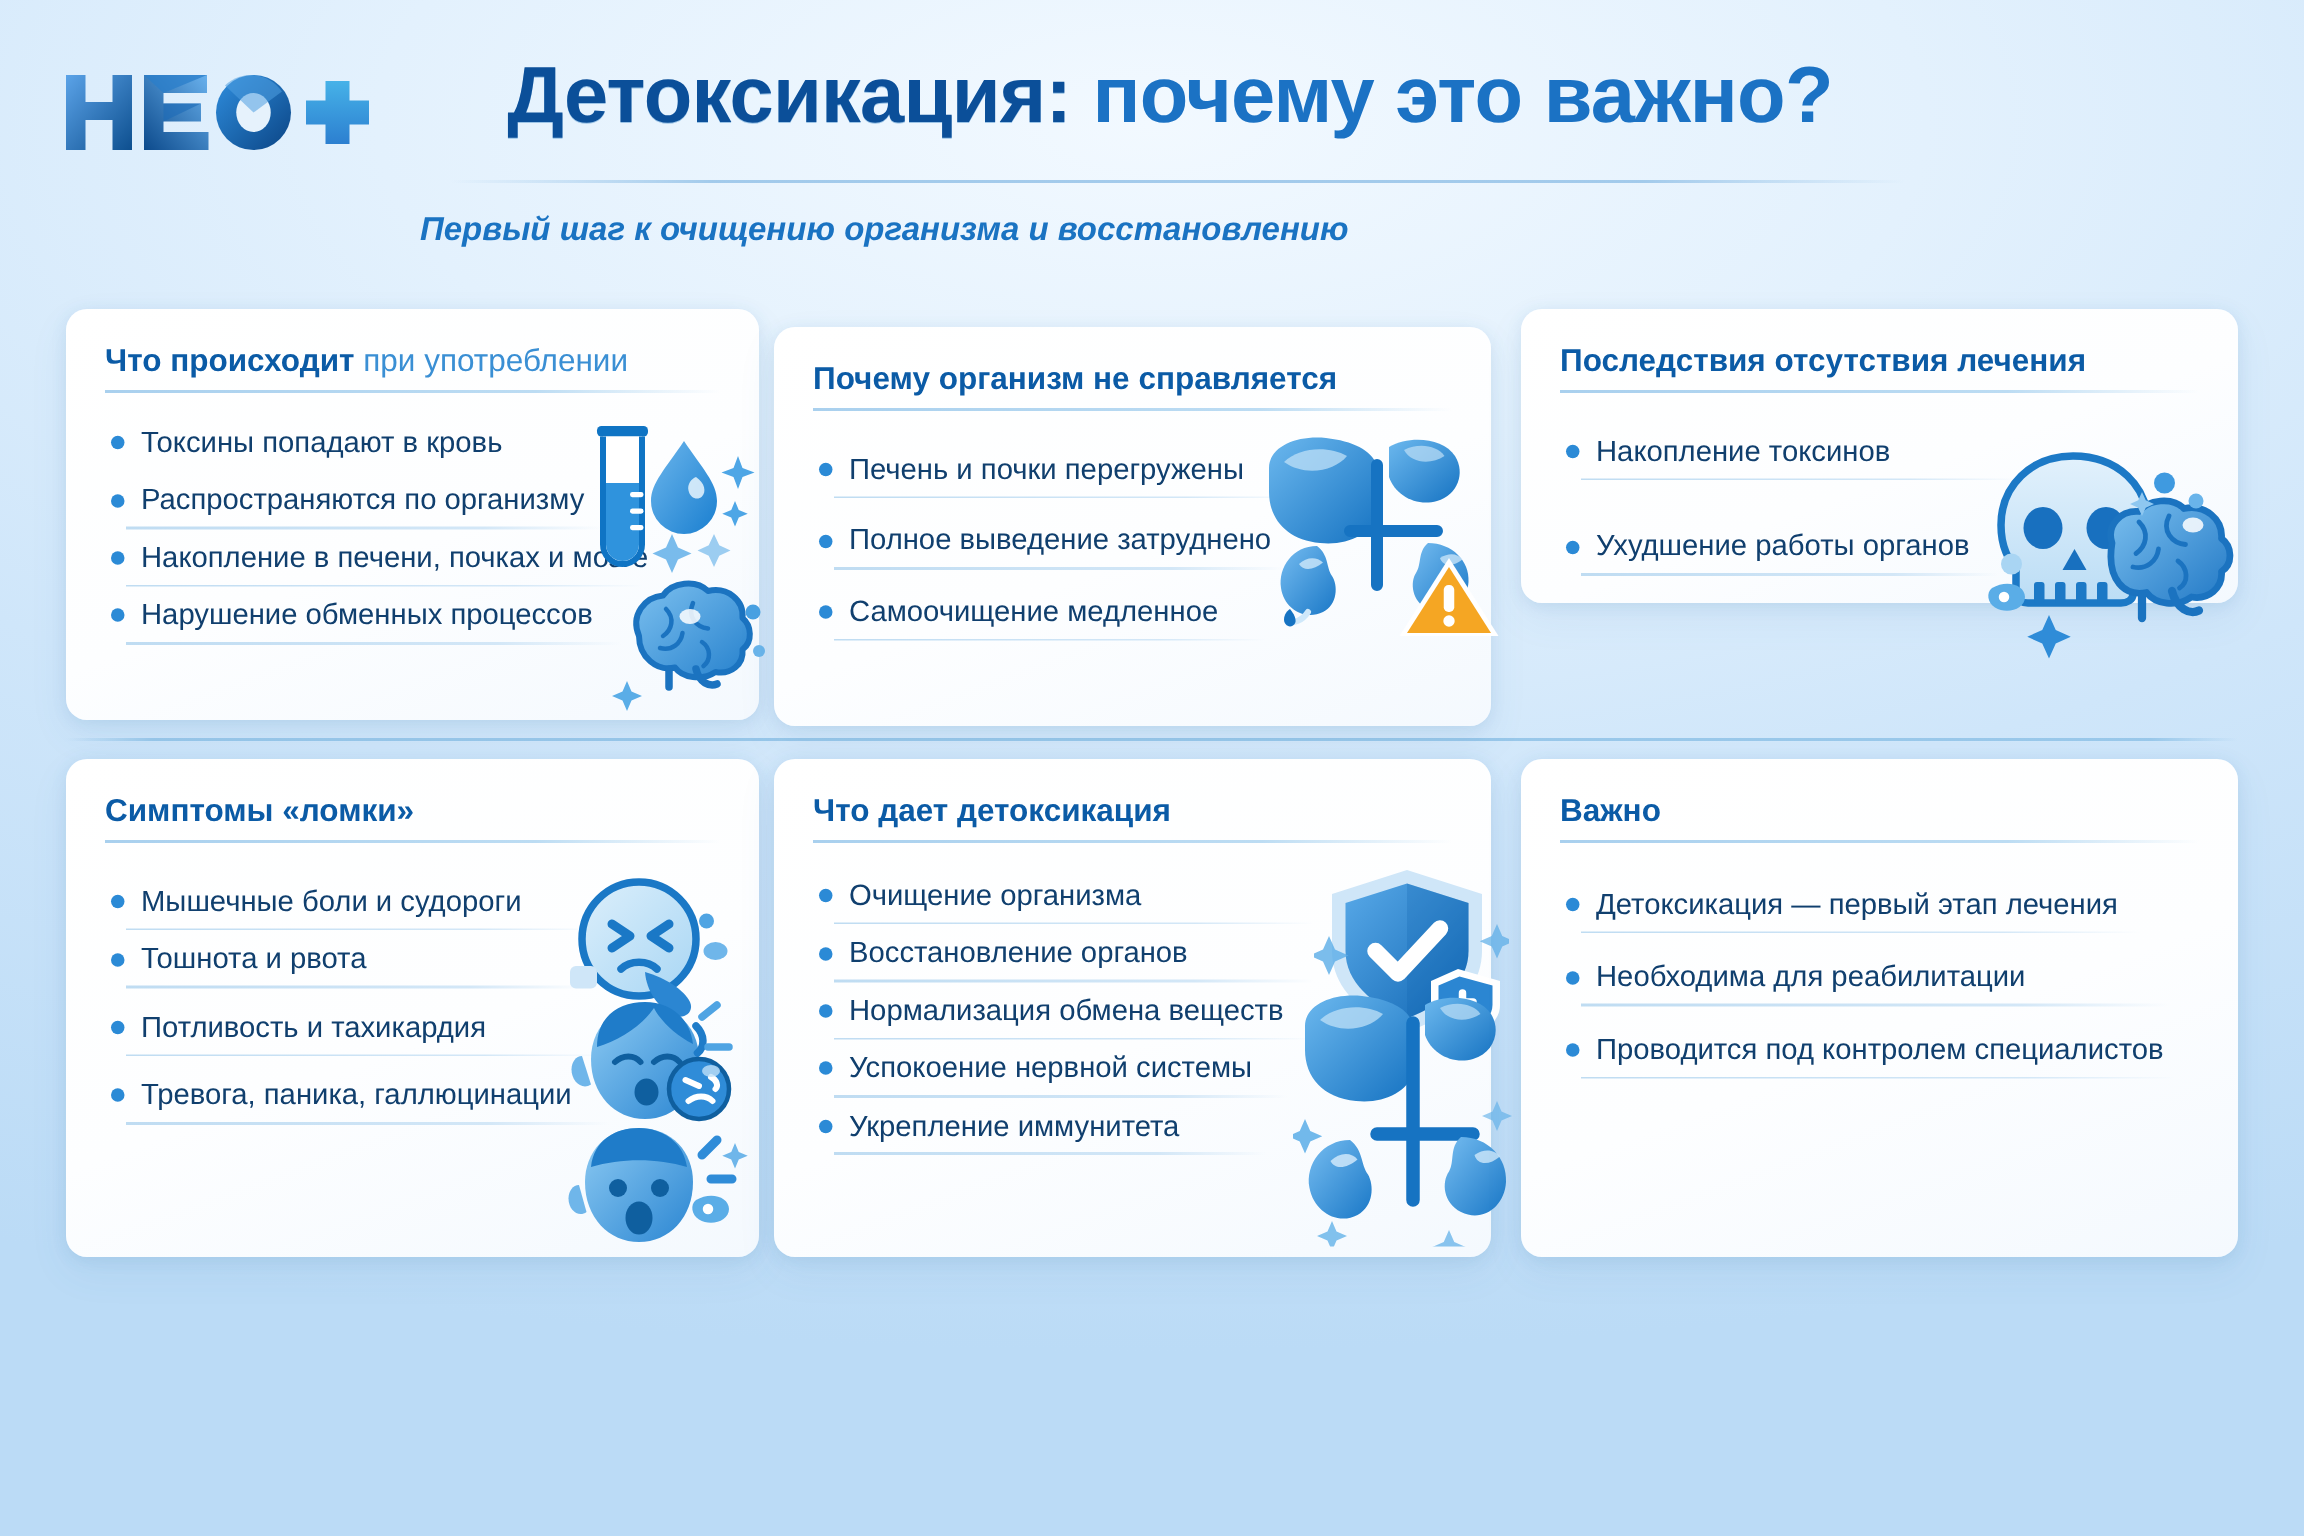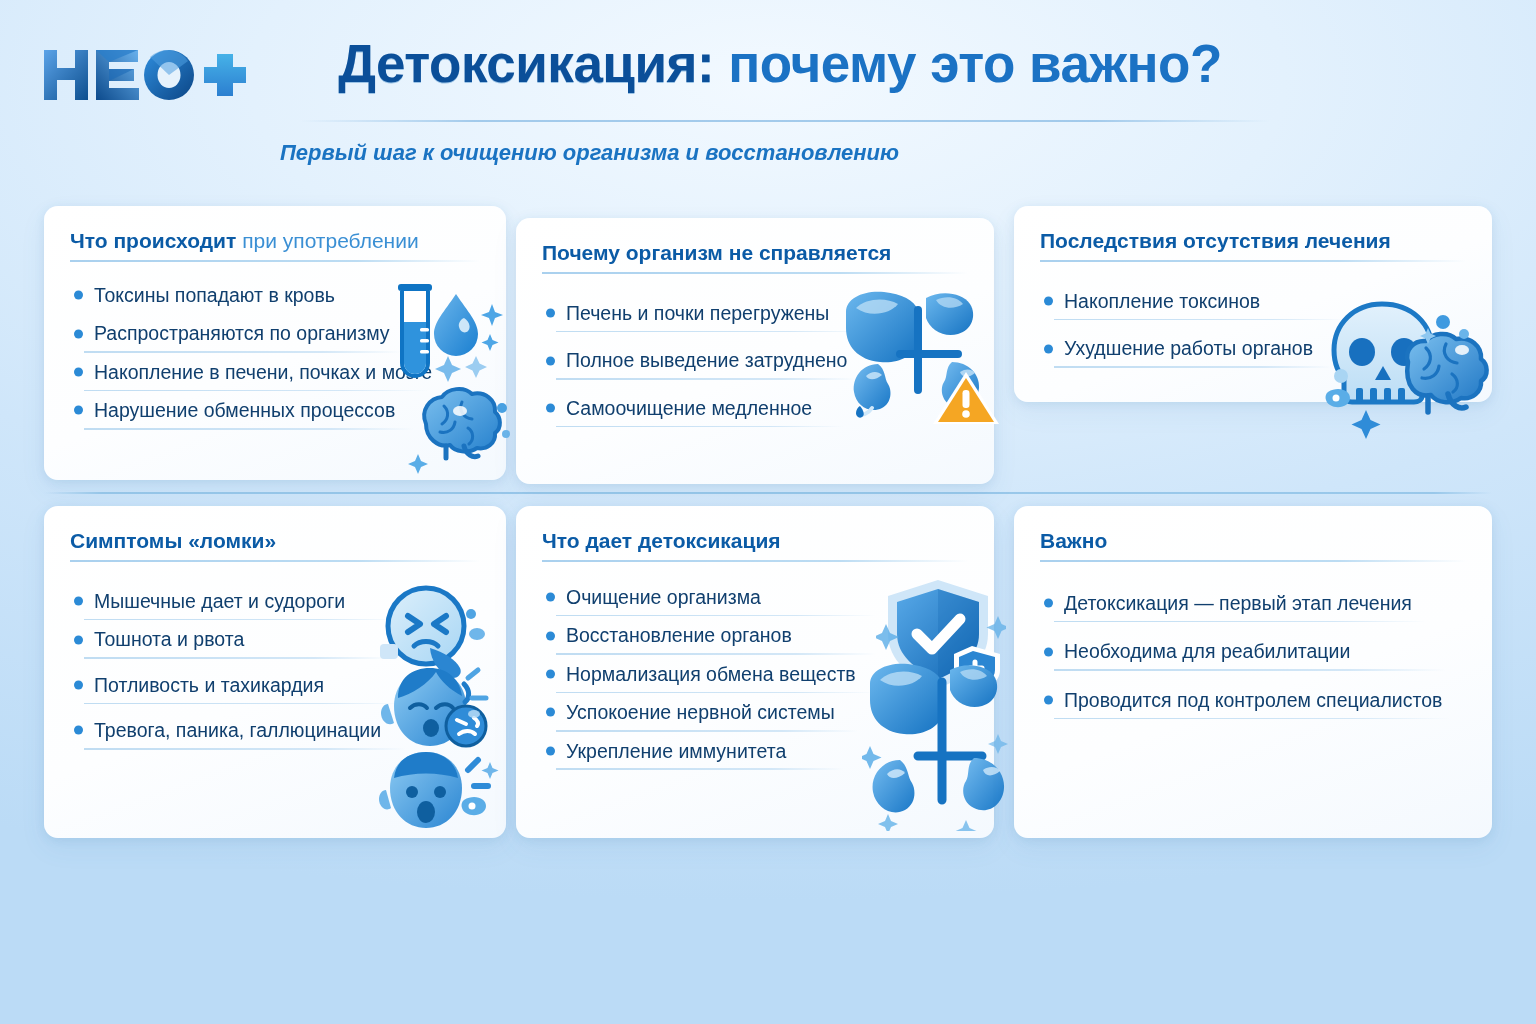--- a/index.html
+++ b/index.html
@@ -296,21 +296,21 @@
     <div class="card-head">
       <span class="hb">Последствия отсутствия лечения</span><span class="hl"></span>
     </div>
     <div class="head-rule"></div>
     <div class="bullets" style="top:76px">
       <div class="bullet">
           <span class="dot"></span>
           <span class="txt">Накопление токсинов</span>
           <span class="ln" style="width:292px"></span>
         </div>
-      <div class="bullet" style="margin-top:9px">
+      <div class="bullet" style="margin-top:25px">
           <span class="dot"></span>
           <span class="txt">Ухудшение работы органов</span>
           <span class="ln" style="width:278px"></span>
         </div>
       <div class="bullet" style="margin-top:26px">
           <span class="dot"></span>
           <span class="txt">Риск интоксикации</span>
           <span class="ln" style="width:265px"></span>
         </div>
     </div>
@@ -365,21 +365,21 @@
   </div>
 
   <div class="card c4">
     <div class="card-head">
       <span class="hb">Симптомы «ломки»</span><span class="hl"></span>
     </div>
     <div class="head-rule"></div>
     <div class="bullets" style="top:76px">
       <div class="bullet">
           <span class="dot"></span>
-          <span class="txt">Мышечные дает и судороги</span>
+          <span class="txt">Мышечные боли и судороги</span>
           <span class="ln" style="width:314px"></span>
         </div>
       <div class="bullet" style="margin-top:0">
           <span class="dot"></span>
           <span class="txt">Тошнота и рвота</span>
           <span class="ln" style="width:306px"></span>
         </div>
       <div class="bullet" style="margin-top:7px">
           <span class="dot"></span>
           <span class="txt">Потливость и тахикардия</span>

